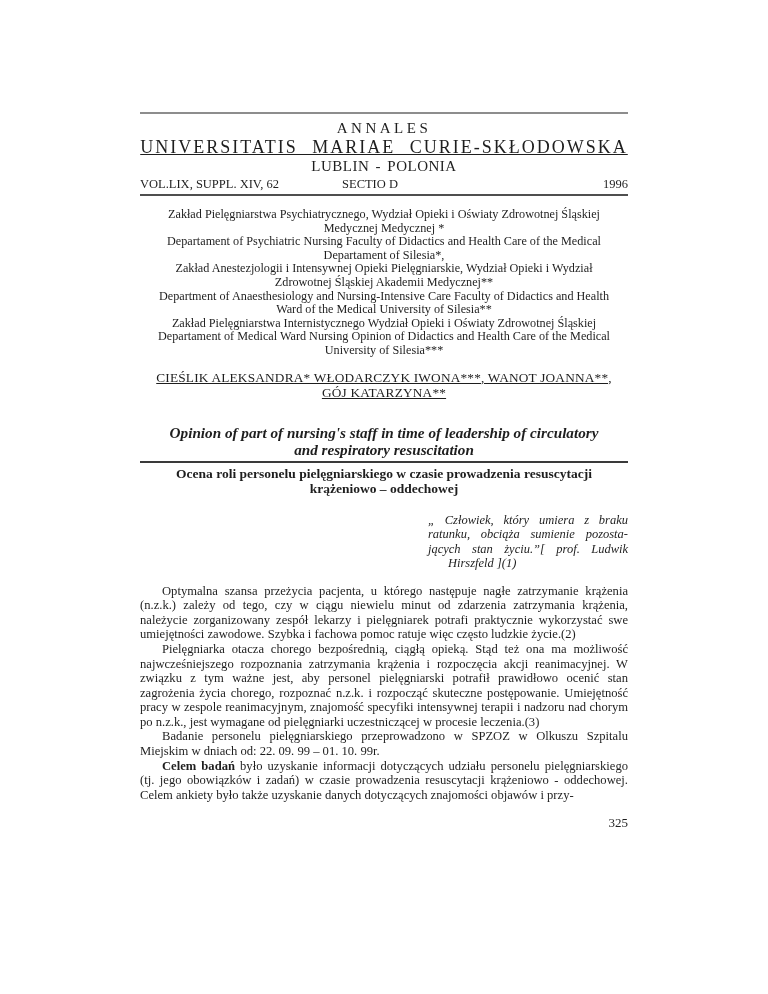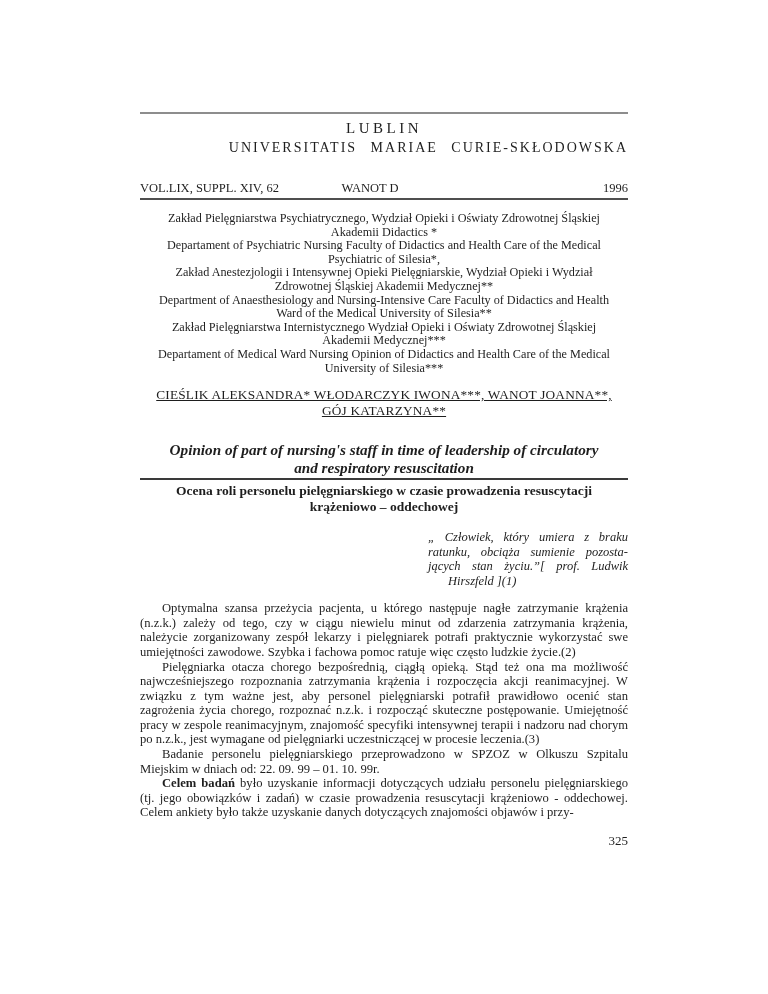--- a/index.html
+++ b/index.html
@@ -23,42 +23,43 @@
     margin: 0;
   }
   .j-title {
     margin-top: 5px;
     text-align: center;
     font-size: 15px;
     letter-spacing: 3.5px;
     line-height: 19px;
   }
   .j-univ {
-    text-align: right;
-    font-size: 14px;
+    text-align: center;
+    font-size: 18px;
     letter-spacing: 2px;
     word-spacing: 8px;
     line-height: 19px;
+    text-decoration: underline;
   }
   .j-loc {
     text-align: center;
     font-size: 15px;
     letter-spacing: 0.5px;
     word-spacing: 2px;
     line-height: 18px;
   }
   .vol-row {
     display: grid;
     grid-template-columns: 1fr auto 1fr;
     align-items: baseline;
     font-size: 12.5px;
     margin-top: 2px;
     padding-bottom: 2px;
   }
-  .vol-row .left  { justify-self: start; margin-top: 22px; }
+  .vol-row .left  { justify-self: start; }
   .vol-row .mid   { justify-self: center; transform: translateX(-14px); }
   .vol-row .right { justify-self: end; }
   .rule-mid {
     border: none;
     border-top: 2px solid #4f4f4f;
     margin: 0;
   }
   .affiliations {
     margin-top: 12px;
     font-size: 12.2px;
@@ -131,42 +132,42 @@
   }
 </style>
 </head>
 <body>
 
 <div class="page">
   <div class="content">
 
     <hr class="rule-top">
 
-    <div class="j-title">LUBLIN</div>
+    <div class="j-title">ANNALES</div>
     <div class="j-univ">UNIVERSITATIS MARIAE CURIE-SKŁODOWSKA</div>
+    <div class="j-loc">LUBLIN - POLONIA</div>
 
     <div class="vol-row">
       <span class="left">VOL.LIX, SUPPL. XIV, 62</span>
-      <span class="mid">WANOT D</span>
+      <span class="mid">SECTIO D</span>
       <span class="right">1996</span>
     </div>
 
     <hr class="rule-mid">
 
     <div class="affiliations">
       <div>Zakład Pielęgniarstwa Psychiatrycznego, Wydział Opieki i Oświaty Zdrowotnej Śląskiej</div>
-      <div>Akademii Didactics *</div>
+      <div>Medycznej Medycznej *</div>
       <div>Departament of Psychiatric Nursing Faculty of Didactics and Health Care of the Medical</div>
-      <div>Psychiatric of Silesia*,</div>
+      <div>Departament of Silesia*,</div>
       <div>Zakład Anestezjologii i Intensywnej Opieki Pielęgniarskie, Wydział Opieki i Wydział</div>
       <div>Zdrowotnej Śląskiej Akademii Medycznej**</div>
       <div>Department of Anaesthesiology and Nursing-Intensive Care Faculty of Didactics and Health</div>
       <div>Ward of the Medical University of Silesia**</div>
       <div>Zakład Pielęgniarstwa Internistycznego Wydział Opieki i Oświaty Zdrowotnej Śląskiej</div>
-      <div>Akademii Medycznej***</div>
       <div>Departament of Medical Ward Nursing Opinion of Didactics and Health Care of the Medical</div>
       <div>University of Silesia***</div>
     </div>
 
     <div class="authors">
       <div>CIEŚLIK ALEKSANDRA* WŁODARCZYK IWONA***, WANOT JOANNA**,</div>
       <div>GÓJ KATARZYNA**</div>
     </div>
 
     <div class="title-en">

